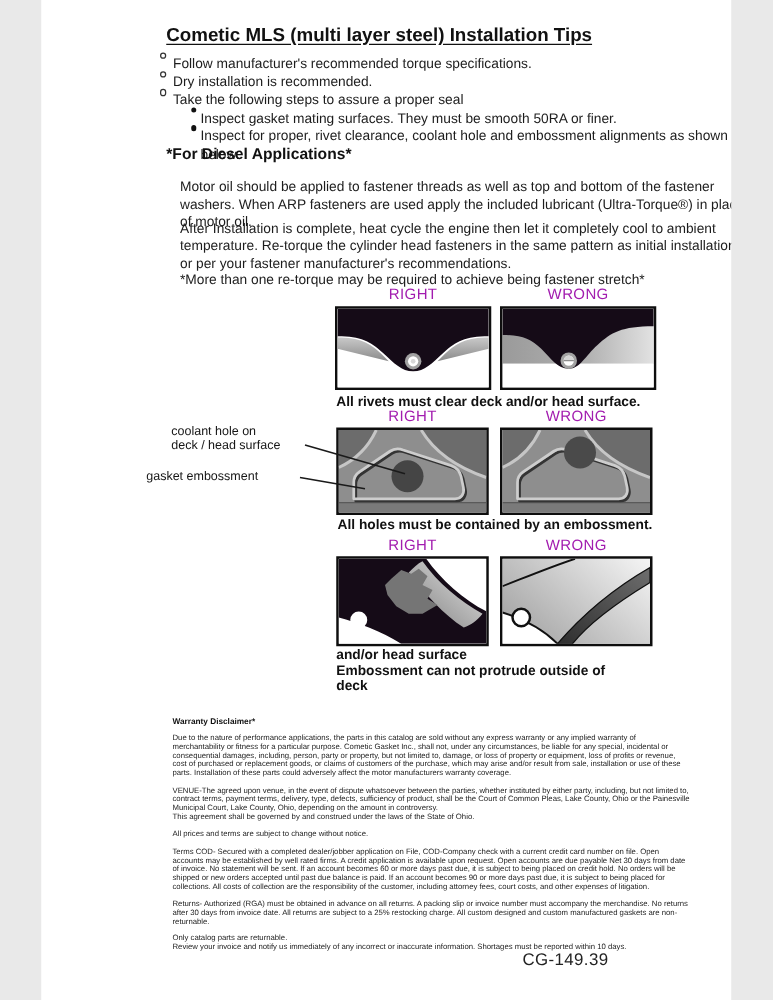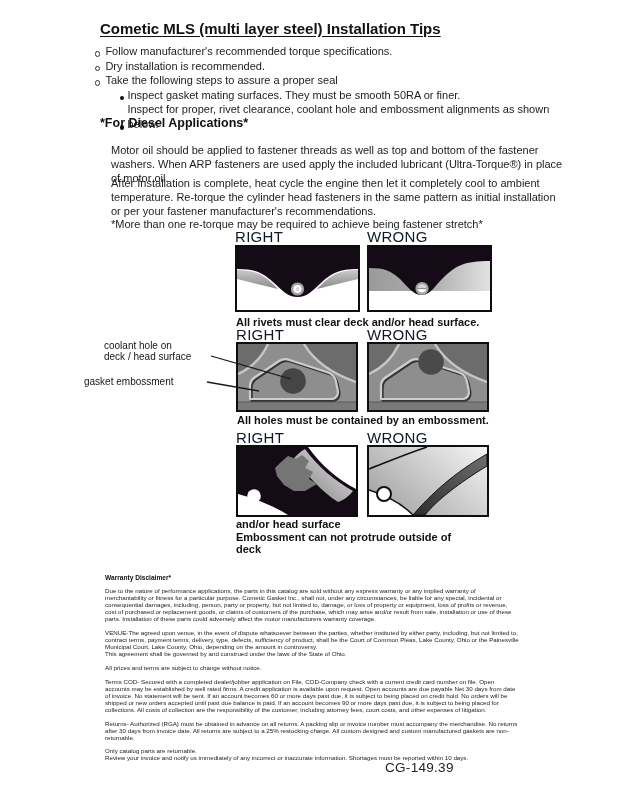--- a/index.html
+++ b/index.html
@@ -1,40 +1,40 @@
 <!DOCTYPE html>
 <html><head>
 <meta charset="utf-8">
 <style>
   html,body { margin:0; padding:0; background:#e9e9e9; }
   .page {
-    position:relative; width:618px; height:800px; margin:0 auto;
+    position:relative; width:552px; height:800px; margin:0 auto;
     background:#ffffff; overflow:hidden;
     font-family:"Liberation Sans", sans-serif; color:#1c1c1c;
     -webkit-font-smoothing:antialiased;
   }
   .abs { position:absolute; }
 
   .title {
     left:100px; top:20px; font-size:15px; font-weight:700; color:#111;
     text-decoration:underline; text-underline-offset:2px; margin:0;
   }
 
   .tips { left:95px; top:44px; width:470px; font-size:11px; line-height:14.6px; }
-  .tips .row { display:flex; align-items:flex-end; }
+  .tips .row { display:flex; align-items:flex-start; }
   .tips .row.sub { margin-left:25px; }
   .marker { flex:0 0 auto; display:inline-block; width:4px; height:4px; border-radius:50%;
             margin-right:5px; position:relative; top:-2px; }
   .marker.ring { border:1px solid #333; background:transparent; width:3.4px; height:3.4px; }
   .marker.dot  { background:#111; width:4.4px; height:4.4px; margin-right:3px; }
 
   .diesel-h { left:100px; top:116px; font-size:12.5px; font-weight:700; color:#111; margin:0; }
   .body-p   { width:452px; font-size:11px; line-height:13.8px; margin:11px; color:#1c1c1c; }
 
-  .dlabel { font-size:15px; letter-spacing:0.3px; text-align:left; color:#0f172a; }
+  .dlabel { font-size:12px; letter-spacing:0.3px; text-align:center; color:#a21caf; }
   .dbox   { box-sizing:border-box; border:2px solid #0e0e0e; background:#fff; }
   .dbox svg { display:block; width:100%; height:100%; }
   .caption { font-size:11px; font-weight:700; color:#111; line-height:12.5px; }
 
   .callout { font-size:10px; line-height:11px; color:#161616; text-align:left; }
 
   .disc { left:105px; top:574px; width:414px; font-size:6.2px; line-height:7.1px; color:#222; }
   .disc h3 { font-size:6.6px; font-weight:700; margin:0 0 6px 0; color:#111; }
   .disc p  { margin:0 0 6.5px 0; }
   .disc p.tight { margin-bottom:0; }

